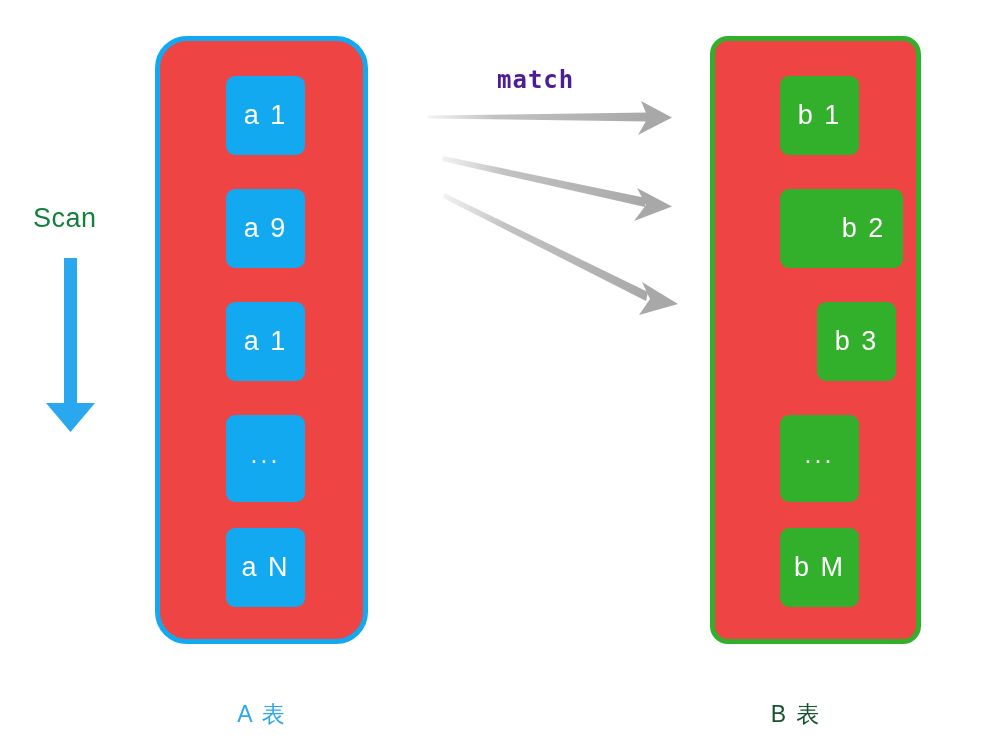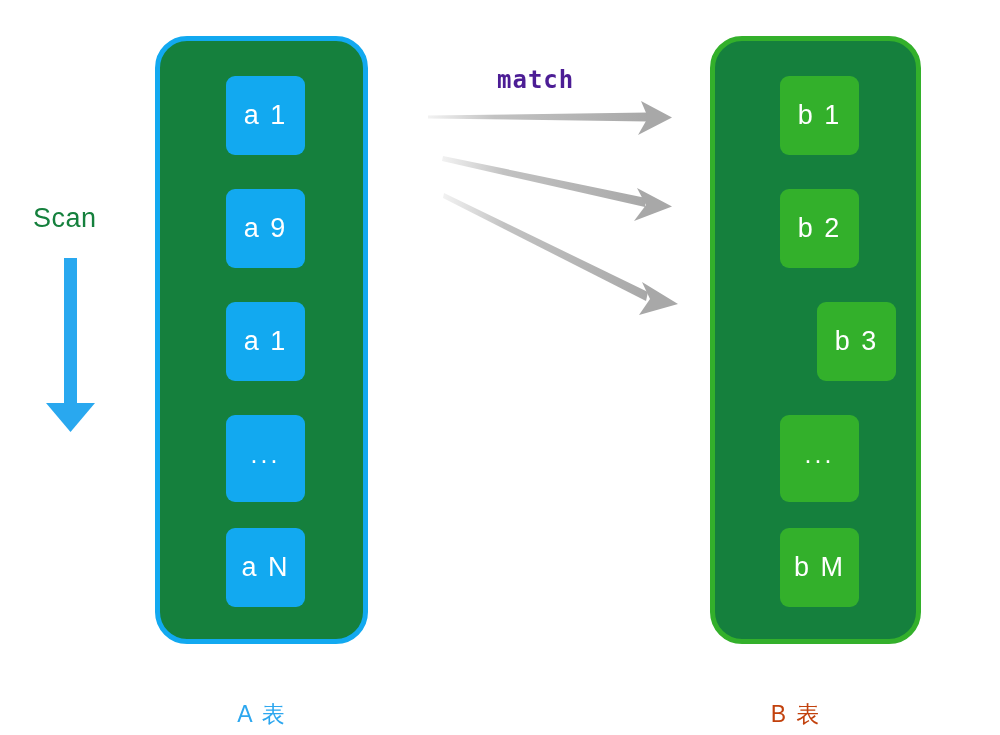--- a/index.html
+++ b/index.html
@@ -16,39 +16,40 @@
     width: 1000px;
     height: 735px;
     background: #ffffff;
     overflow: hidden;
   }
 
   
   .table-column {
     position: absolute;
     box-sizing: border-box;
-    background: #15803d;
+    background: #ef4444;
     border-style: solid;
     border-radius: 32px;
   }
   .table-column.left {
     left: 155px;
     top: 36px;
     width: 213px;
     height: 608px;
     border-width: 5px;
     border-color: #12a9f0;
   }
   .table-column.right {
     left: 710px;
     top: 36px;
     width: 211px;
     height: 608px;
     border-width: 5px;
     border-color: #33b02b;
+    border-radius: 18px;
   }
 
   
   .cell {
     position: absolute;
     width: 79px;
     height: 79px;
     border-radius: 9px;
     display: flex;
     align-items: center;
@@ -73,21 +74,21 @@
     position: absolute;
     width: 240px;
     text-align: center;
     font-size: 23px;
     letter-spacing: 2px;
     line-height: 1;
     user-select: none;
     margin-top: 28px;
   }
   .caption.left  { left: 142px; top: 675px; color: #2da7ef; }
-  .caption.right { left: 676px; top: 675px; color: #c2410c; }
+  .caption.right { left: 676px; top: 675px; color: #14532d; }
 
   
   .scan-label {
     position: absolute;
     left: 33px;
     top: 205px;
     font-size: 27px;
     color: #15803d;
     letter-spacing: 0.5px;
     line-height: 1;
@@ -135,21 +136,21 @@
   <div class="table-column left">
     <div class="cell blue" style="left:66px;  top:35px;">a 1</div>
     <div class="cell blue" style="left:66px;  top:148px;">a 9</div>
     <div class="cell blue" style="left:66px;  top:261px;">a 1</div>
     <div class="cell blue ellipsis" style="left:66px; top:374px;">...</div>
     <div class="cell blue" style="left:66px;  top:487px;">a N</div>
   </div>
 
   <div class="table-column right">
     <div class="cell green" style="left:65px; top:35px;">b 1</div>
-    <div class="cell green" style="left:65px; top:148px;">b 2</div>
+    <div class="cell green" style="left:65px; top:148px;padding-left:44px;">b 2</div>
     <div class="cell green" style="left:65px; top:261px;margin-left:37px;">b 3</div>
     <div class="cell green ellipsis" style="left:65px; top:374px;">...</div>
     <div class="cell green" style="left:65px; top:487px;">b M</div>
   </div>
 
   <div class="match-label">match</div>
 
   <svg class="overlay" viewBox="0 0 1000 735" xmlns="http://www.w3.org/2000/svg">
     <defs>
       <linearGradient id="fadeA" x1="0" y1="0" x2="1" y2="0">

